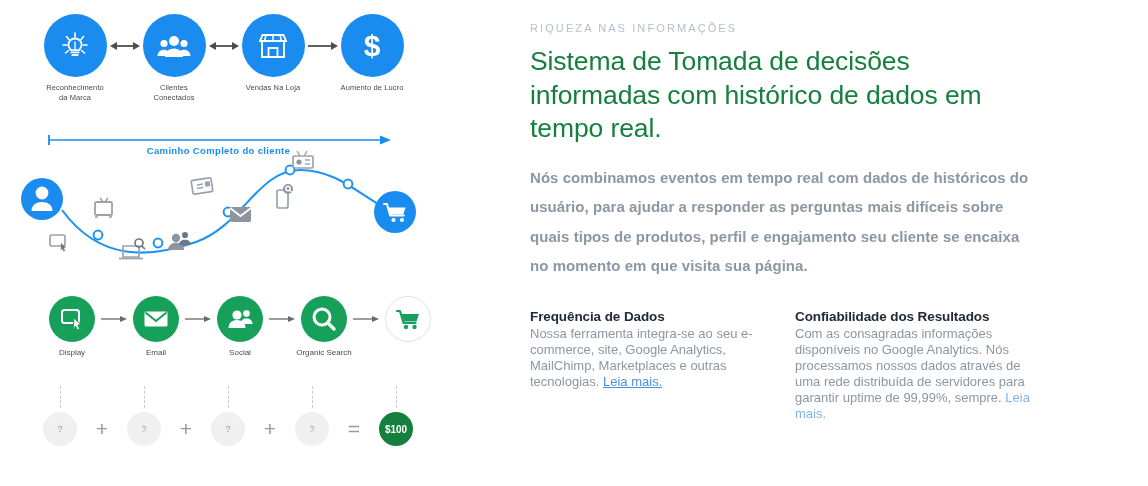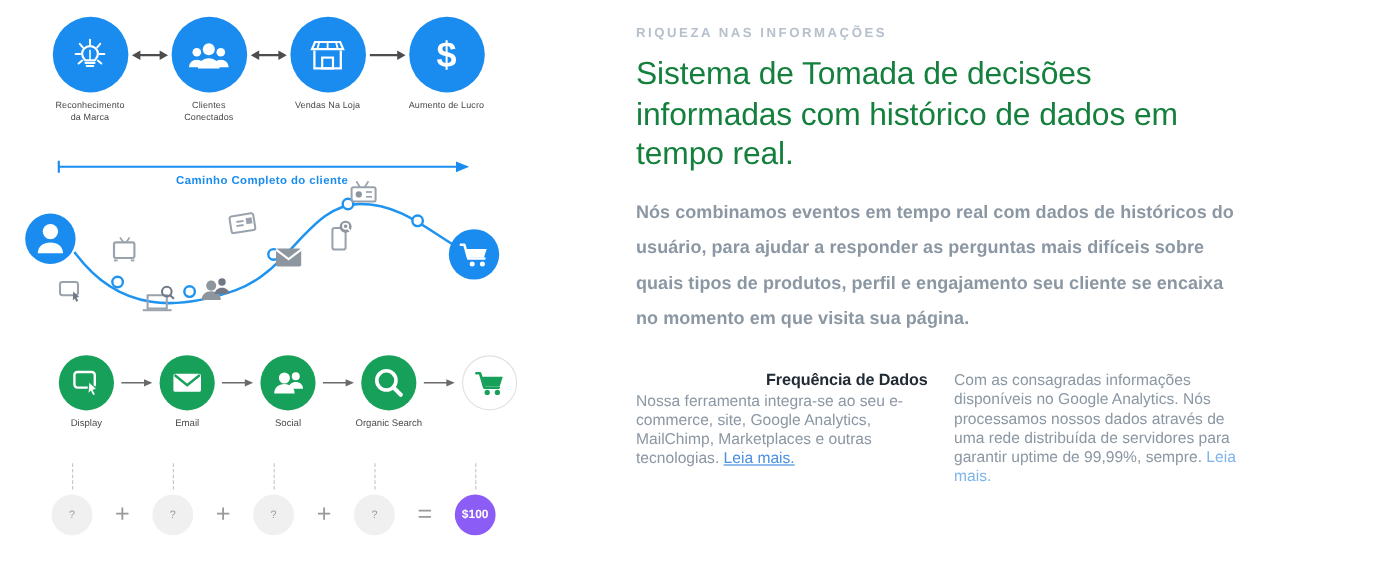--- a/index.html
+++ b/index.html
@@ -57,45 +57,45 @@
   
   .equation { position: absolute; left: 0; top: 386px; width: 440px; height: 72px; }
   .eq-row { display: flex; align-items: center; padding-left: 32px; }
   .eq-node { width: 56px; flex: 0 0 56px; display: flex; flex-direction: column; align-items: center; }
   .eq-dash { width: 0; height: 22px; border-left: 1px dashed #c8c8c8; }
   .eq-chip {
     width: 34px; height: 34px; border-radius: 50%; background: #f0f0f0;
     display: flex; align-items: center; justify-content: center;
     font-size: 9px; color: #8d9aa8; margin-top: 4px;
   }
-  .eq-chip.total { background: #8b5cf6; color: #ffffff; font-size: 10px; font-weight: bold; }
+  .eq-chip.total { background: #15803d; color: #ffffff; font-size: 10px; font-weight: bold; }
   .eq-op {
     flex: 0 0 28px; text-align: center; color: #9a9a9a;
     font-size: 21px; line-height: 21px; padding-top: 24px; font-weight: 300;
   }
 
   
   .right-panel { position: relative; flex: 1 1 auto; padding: 22px 108px 0 0; }
   .eyebrow {
-    font-size: 11px; font-weight: bold; letter-spacing: 2.1px;
+    font-size: 11px; font-weight: normal; letter-spacing: 2.1px;
     color: #b6c0cc; text-transform: uppercase; margin-bottom: 11px;
   }
   .headline {
     font-size: 26.5px; line-height: 33.5px; font-weight: normal;
     color: #15803d; letter-spacing: -.1px; margin-bottom: 17px;
   }
   .lede {
     font-size: 15px; line-height: 29.5px; color: #8b97a3;
     font-weight: bold; letter-spacing: .05px;
   }
   .cols { display: flex; gap: 22px; margin-top: 28px; }
   .col { width: 243px; }
   .col-title {
     font-size: 13.5px; font-weight: bold; color: #222b35;
-    margin-bottom: 2px; letter-spacing: -.1px; text-align: right;
+    margin-bottom: 2px; letter-spacing: -.1px;
   }
   .col-body { font-size: 13px; line-height: 16px; color: #8b97a3; }
   a.read-more { color: #4a90e2; text-decoration: underline; }
   a.read-more.plain { color: #7fb3ec; text-decoration: none; }
 </style>
 </head>
 <body>
 
 <div class="page">
 
@@ -415,19 +415,20 @@
     <p class="lede">Nós combinamos eventos em tempo real com dados de históricos do usuário, para ajudar a responder as perguntas mais difíceis sobre quais tipos de produtos, perfil e engajamento seu cliente se encaixa no momento em que visita sua página.</p>
 
     <div class="cols">
 
       <div class="col">
         <div class="col-title">Frequência de Dados</div>
         <div class="col-body"><span>Nossa ferramenta integra-se ao seu e-commerce, site, Google Analytics, MailChimp, Marketplaces e outras tecnologias. </span><a href="#" class="read-more">Leia mais.</a></div>
       </div>
 
       <div class="col">
+        <div class="col-title">Confiabilidade dos Resultados</div>
         <div class="col-body"><span>Com as consagradas informações disponíveis no Google Analytics. Nós processamos nossos dados através de uma rede distribuída de servidores para garantir uptime de 99,99%, sempre. </span><a href="#" class="read-more plain">Leia mais.</a></div>
       </div>
 
     </div>
   </div>
 
 </div>
 
 </body></html>

